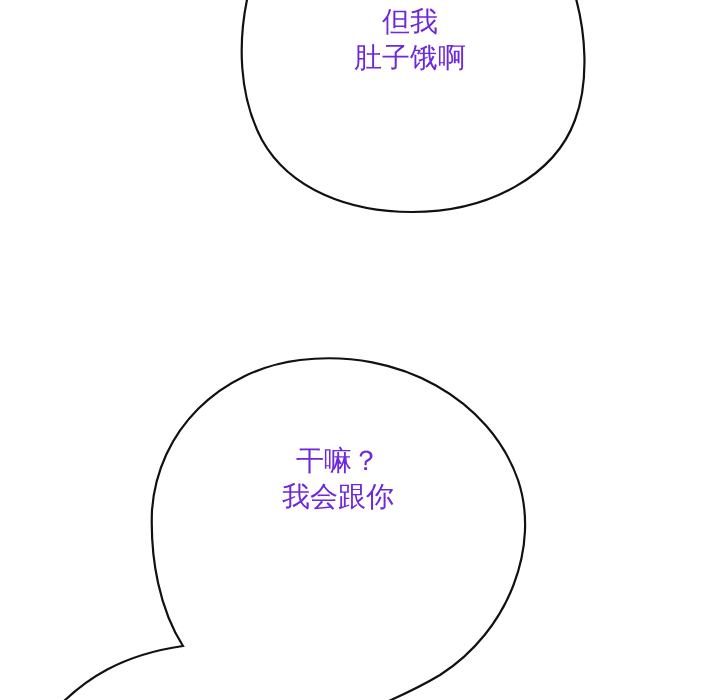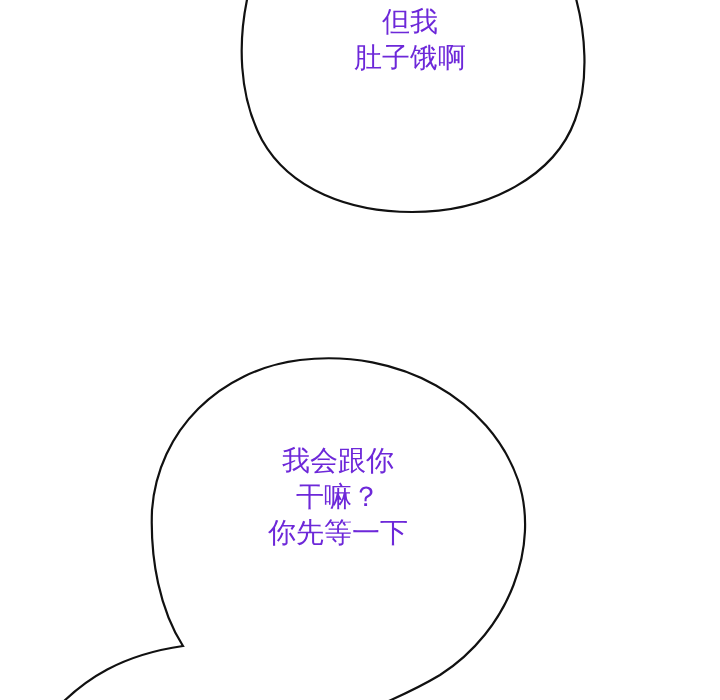--- a/index.html
+++ b/index.html
@@ -65,17 +65,16 @@
              L 60 705
              C 85 680, 120 655, 183 646 Z" fill="#ffffff" stroke="#111111" stroke-width="2.2"></path>
   </svg>
 
   <div class="bubble-text" id="text-top">
     <span class="line">但我</span>
     <span class="line">肚子饿啊</span>
   </div>
 
   <div class="bubble-text" id="text-bottom">
+    <span class="line">干嘛？</span>
     <span class="line">我会跟你</span>
-    <span class="line">干嘛？</span>
-    <span class="line">你先等一下</span>
   </div>
 </div>
 
 </body></html>

